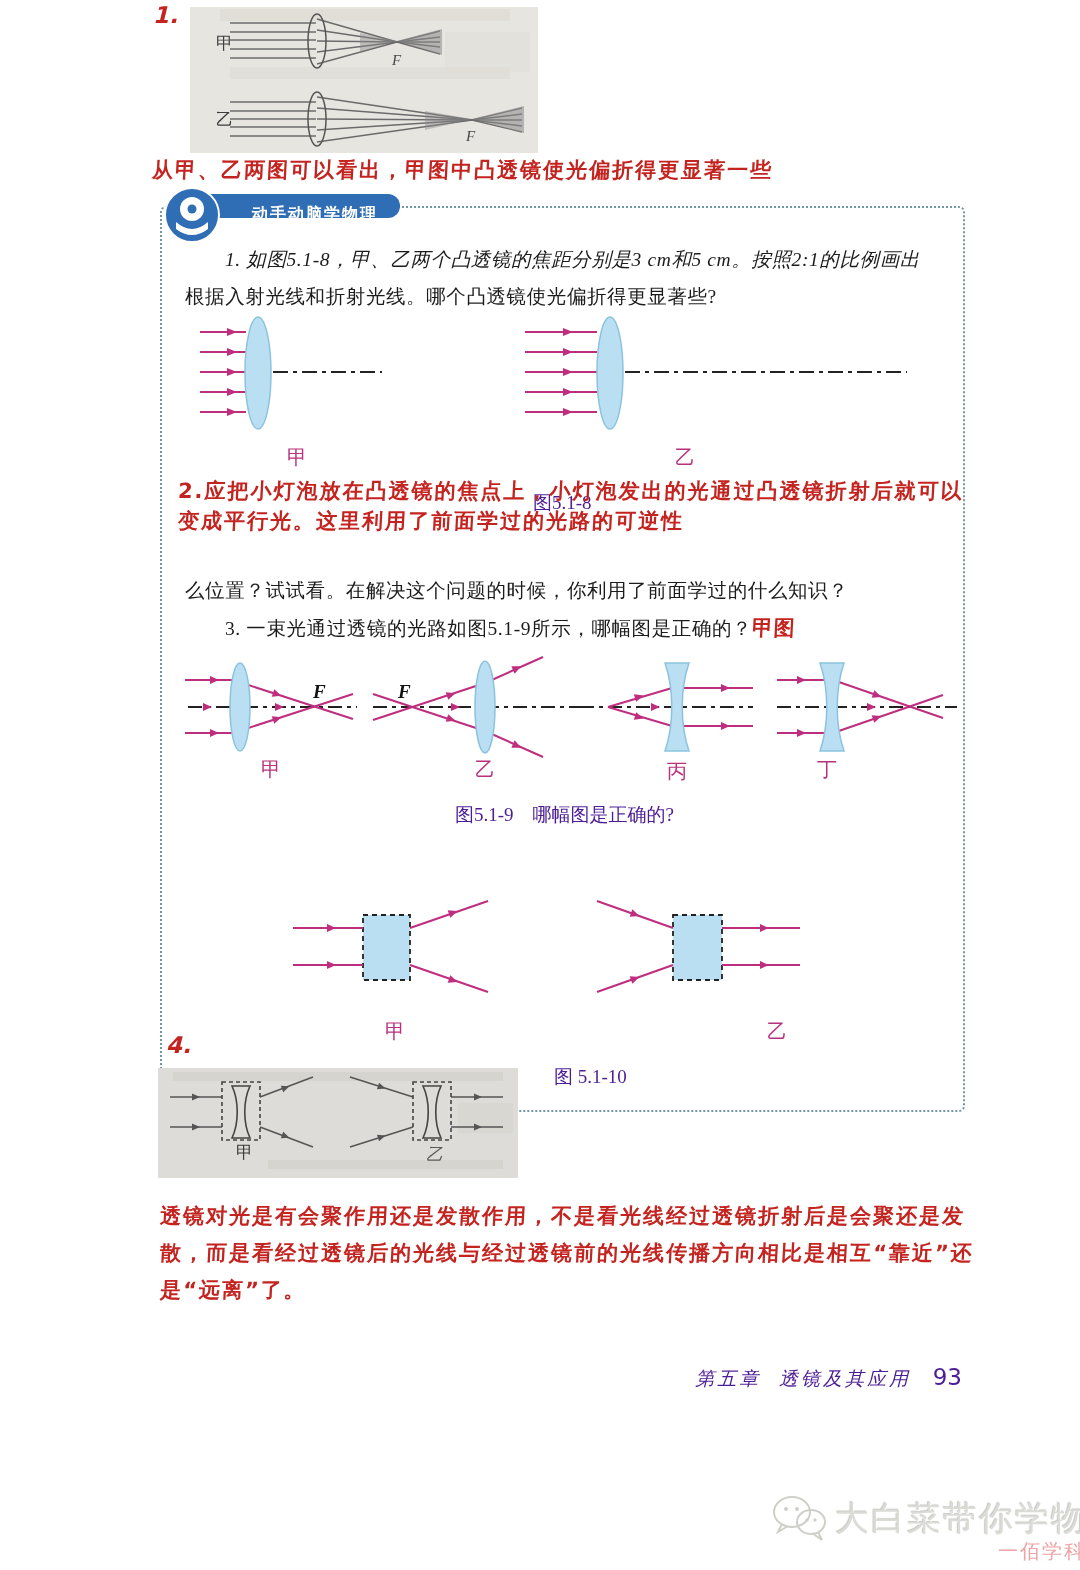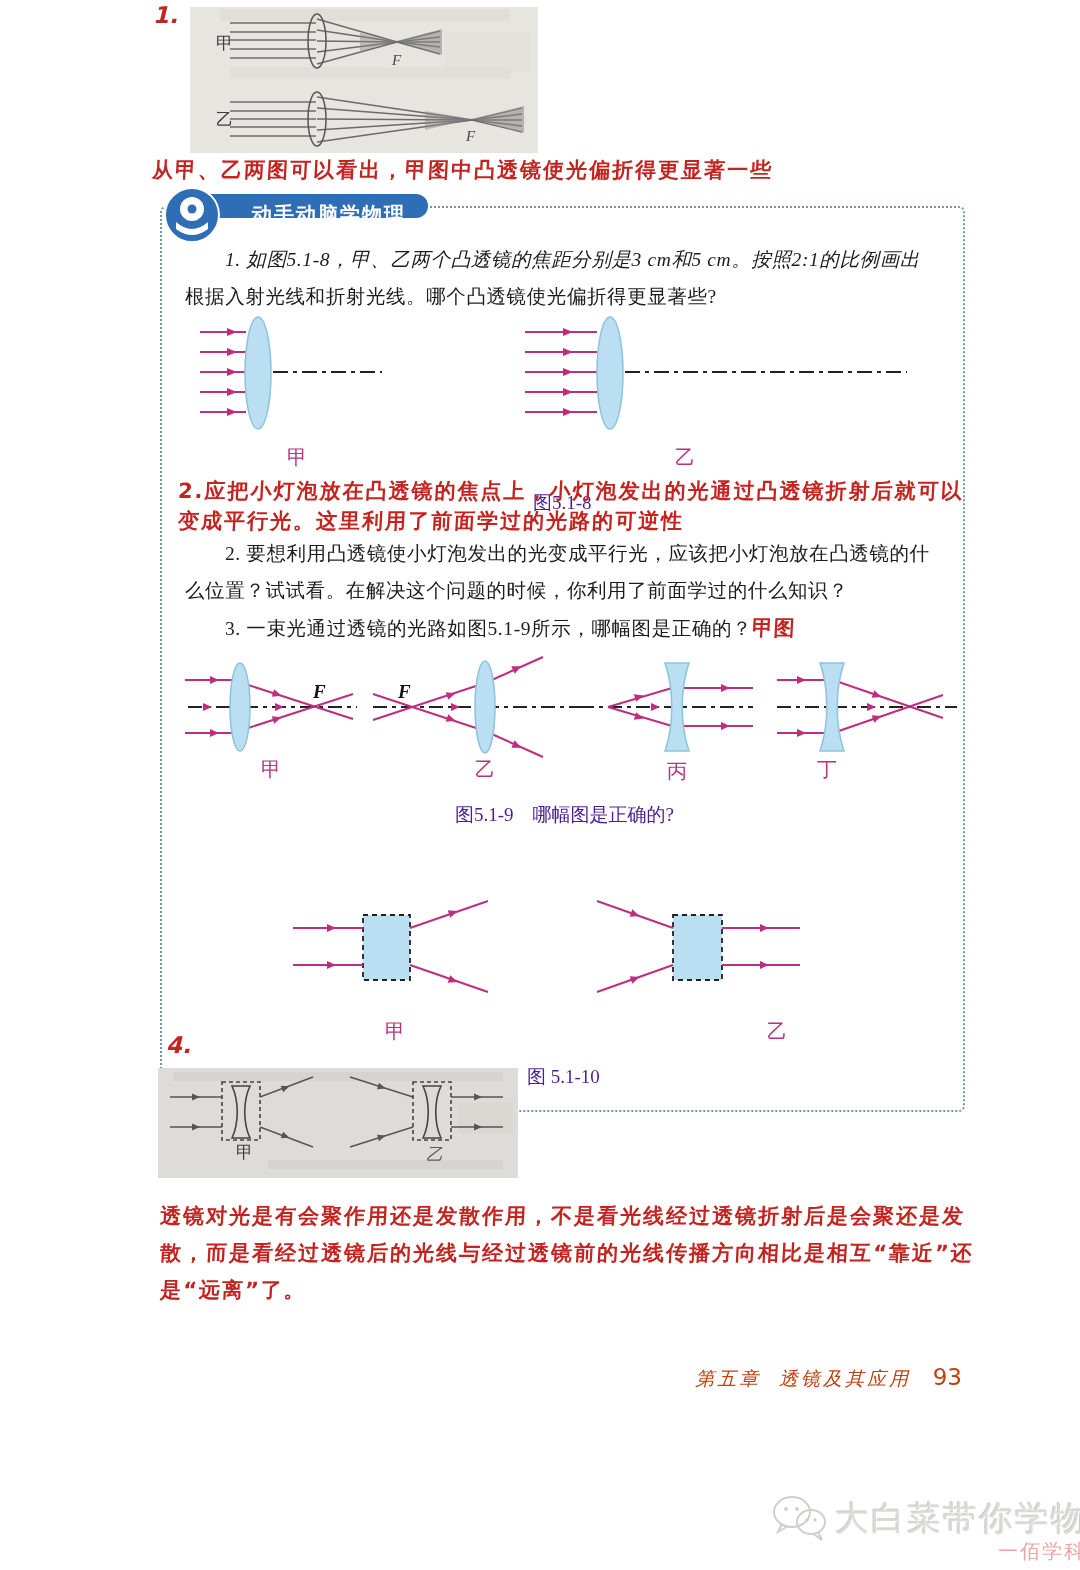--- a/index.html
+++ b/index.html
@@ -10,30 +10,30 @@
   .body-txt{font-size:19.5px;letter-spacing:0.6px;white-space:nowrap;color:#1c1c1c;}
   
   .hand{font-family:"DejaVu Sans","Liberation Sans",sans-serif;font-weight:bold;color:#c42420;
         white-space:nowrap;transform:skewX(-3deg);}
   .hand-num{font-size:23px;font-style:italic;}
   .hand-line{font-size:21px;letter-spacing:2px;}
   
   .dotted-box{border:2px dotted #6f97a4;border-radius:6px;}
   
   .badge-pill{background:#2f6db5;color:#fff;font-family:"DejaVu Sans","Liberation Sans",sans-serif;
-              font-weight:bold;font-size:20px;letter-spacing:2px;line-height:40px;height:24px;
+              font-weight:bold;font-size:16px;letter-spacing:2px;line-height:40px;height:24px;
               padding:0 22px 0 52px;border-radius:8px 20px 20px 8px;white-space:nowrap;}
   .caption{font-size:19px;white-space:nowrap;color:#4c1d95;}
   
   text.lbl-pink{font:20px "Liberation Serif",serif;fill:#b8317c;}
   text.lbl-F{font:italic bold 19px "Liberation Serif",serif;fill:#111;}
   text.pencil-lbl{font:17px "Liberation Serif",serif;fill:#3d3d3d;}
   text.pencil-F{font:italic 15px "Liberation Serif",serif;fill:#4a4a4a;}
   
-  .footer{font-size:19px;font-style:italic;color:#c2410c;letter-spacing:3px;white-space:nowrap;}
+  .footer{font-size:19px;font-style:italic;color:#4c1d95;letter-spacing:3px;white-space:nowrap;}
   .footer .pageno{font-style:normal;font-family:"DejaVu Sans","Liberation Sans",sans-serif;
                   font-size:23px;margin-left:14px;letter-spacing:0;}
   
   .wm-brand{font-family:"DejaVu Sans","Liberation Sans",sans-serif;font-size:34px;color:#dbdbd7;
             letter-spacing:2px;text-shadow:1px 1px 0 #ffffff,-1px -1px 1px #c9c9c4;white-space:nowrap;}
   .wm-site{font-family:"DejaVu Sans","Liberation Sans",sans-serif;font-size:20px;color:#eca4a4;
            letter-spacing:2px;white-space:nowrap;}
 </style>
 </head>
 <body>
@@ -143,21 +143,20 @@
     <ellipse cx="425" cy="61" rx="13" ry="56" fill="#badef2" stroke="#8cc3de" stroke-width="1.5"></ellipse>
     <line x1="440" y1="60" x2="722" y2="60" stroke="#222" stroke-width="2" stroke-dasharray="15 5 4 5"></line>
     <text x="490" y="152" class="lbl-pink">乙</text>
   </svg>
 
   <div class="abs caption" style="left:533px;top:490px;z-index:1;">图5.1-8</div>
 
   <div class="abs hand hand-line" style="left:178px;top:477px;z-index:2;">2.应把小灯泡放在凸透镜的焦点上，小灯泡发出的光通过凸透镜折射后就可以</div>
   <div class="abs hand hand-line" style="left:178px;top:507px;z-index:2;">变成平行光。这里利用了前面学过的光路的可逆性</div>
 
-  <div class="abs body-txt" style="left:225px;top:540px;">2. 要想利用凸透镜使小灯泡发出的光变成平行光，应该把小灯泡放在凸透镜的什</div>
   <div class="abs body-txt" style="left:185px;top:577px;">么位置？试试看。在解决这个问题的时候，你利用了前面学过的什么知识？</div>
 
   <div class="abs body-txt" style="left:225px;top:614px;">
     <span>3. 一束光通过透镜的光路如图5.1-9所示，哪幅图是正确的？</span><span class="hand" style="display:inline-block;font-size:21px;">甲图</span>
   </div>
 
   <svg class="abs" style="left:185px;top:652px;" width="780" height="130" viewBox="0 0 780 130">
 
     <g>
       <line x1="3" y1="55" x2="172" y2="55" stroke="#222" stroke-width="1.8" stroke-dasharray="14 5 4 5"></line>
@@ -274,21 +273,21 @@
         <polygon points="0,-4 9,0 0,4" transform="translate(446,85) rotate(-19.5)"></polygon>
         <polygon points="0,-4 9,0 0,4" transform="translate(575,33)"></polygon>
         <polygon points="0,-4 9,0 0,4" transform="translate(575,70)"></polygon>
       </g>
       <text x="582" y="143" class="lbl-pink">乙</text>
     </g>
   </svg>
 
   <div class="abs hand hand-num" style="left:168px;top:1032px;z-index:3;">4.</div>
 
-  <div class="abs caption" style="left:527px;top:1064px;">图 5.1-10</div>
+  <div class="abs caption" style="left:554px;top:1064px;">图 5.1-10</div>
 
   <svg class="abs" style="left:158px;top:1068px;z-index:2;" width="360" height="110" viewBox="0 0 360 110">
     <rect x="0" y="0" width="360" height="110" fill="#dedcd8"></rect>
     <rect x="15" y="4" width="330" height="9" fill="#d2d0ca" opacity="0.7"></rect>
     <rect x="110" y="92" width="235" height="9" fill="#d2d0ca" opacity="0.7"></rect>
     <rect x="300" y="35" width="55" height="30" fill="#d6d4ce" opacity="0.6"></rect>
 
     <g stroke="#555" stroke-width="1.5">
       <line x1="12" y1="29" x2="64" y2="29"></line>
         <line x1="12" y1="59" x2="64" y2="59"></line>

